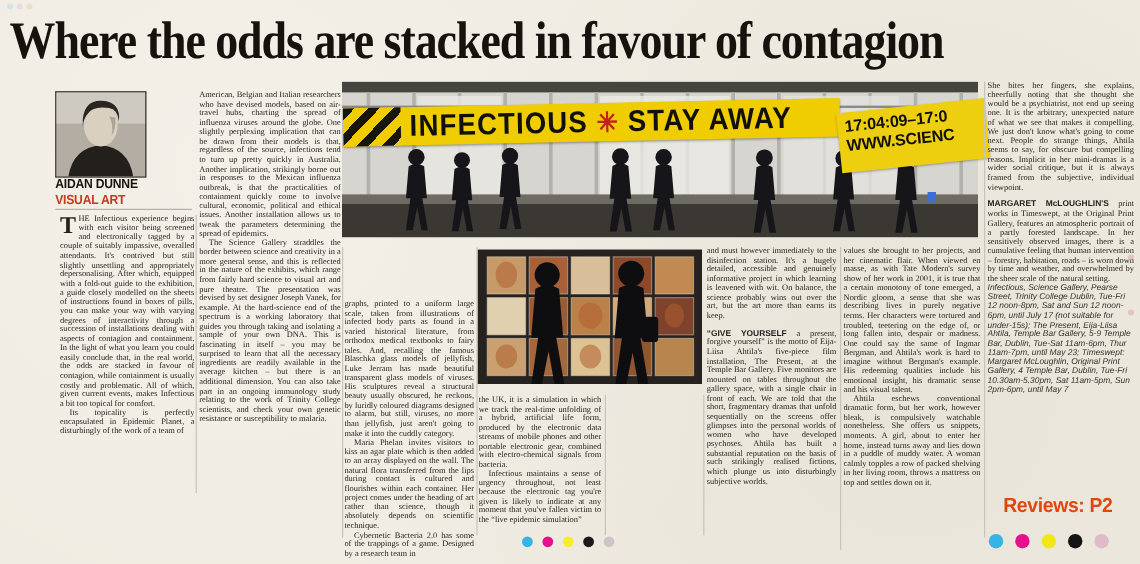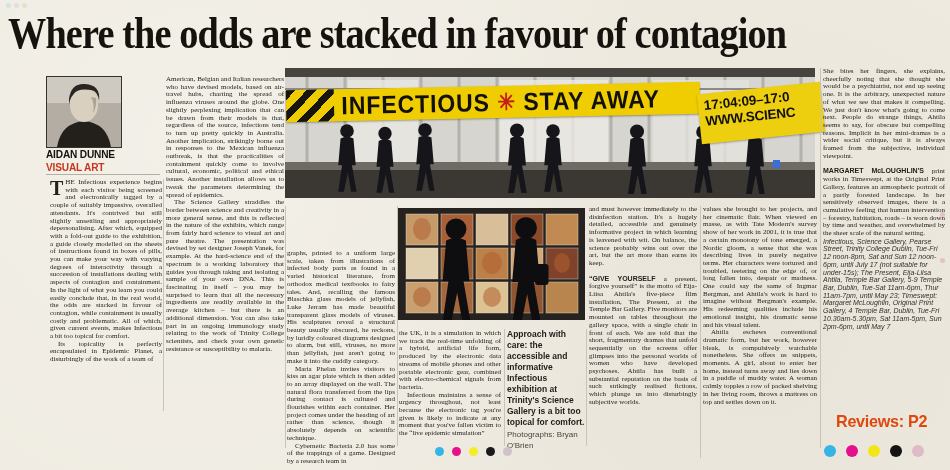--- a/index.html
+++ b/index.html
@@ -214,24 +214,20 @@
     <p class="ni">graphs, printed to a uniform large scale, taken from illustrations of infected body parts as found in a varied historical literature, from orthodox medical textbooks to fairy tales. And, recalling the famous Blaschka glass models of jellyfish, Luke Jerram has made beautiful transparent glass models of viruses. His sculptures reveal a structural beauty usually obscured, he reckons, by luridly coloured diagrams designed to alarm, but still, viruses, no more than jellyfish, just aren't going to make it into the cuddly category.</p>
     <p>Maria Phelan invites visitors to kiss an agar plate which is then added to an array displayed on the wall. The natural flora transferred from the lips during contact is cultured and flourishes within each container. Her project comes under the heading of art rather than science, though it absolutely depends on scientific technique.</p>
     <p>Cybernetic Bacteria 2.0 has some of the trappings of a game. Designed by a research team in</p>
   </div>
 
   <div class="abs col" style="left:399px;top:330px;width:102px;height:118px;">
     <p class="ni">the UK, it is a simulation in which we track the real-time unfolding of a hybrid, artificial life form, produced by the electronic data streams of mobile phones and other portable electronic gear, combined with electro-chemical signals from bacteria.</p>
     <p>Infectious maintains a sense of urgency throughout, not least because the electronic tag you're given is likely to indicate at any moment that you've fallen victim to the “live epidemic simulation”</p>
   </div>
 
-  <div class="abs caption" style="left:507px;top:329px;width:78px;">
-    <p><span>Approach with care:</span><span> the accessible and informative Infectious exhibition at Trinity's Science Gallery is a bit too topical for comfort.</span></p>
-    <p class="credit">Photographs: Bryan O'Brien</p>
-  </div>
 
   <div class="abs col" style="left:589px;top:206px;width:108px;height:250px;">
     <p class="ni">and must however immediately to the disinfection station. It's a hugely detailed, accessible and genuinely informative project in which learning is leavened with wit. On balance, the science probably wins out over the art, but the art more than earns its keep.</p>
     <p class="ni gap"><span class="lead-caps">“GIVE YOURSELF</span><span> a present, forgive yourself” is the motto of Eija-Liisa Ahtila's five-piece film installation, The Present, at the Temple Bar Gallery. Five monitors are mounted on tables throughout the gallery space, with a single chair in front of each. We are told that the short, fragmentary dramas that unfold sequentially on the screens offer glimpses into the personal worlds of women who have developed psychoses. Ahtila has built a substantial reputation on the basis of such strikingly realised fictions, which plunge us into disturbingly subjective worlds.</span></p>
   </div>
 
   <div class="abs col" style="left:703px;top:206px;width:114px;height:256px;">
     <p class="ni">values she brought to her projects, and her cinematic flair. When viewed en masse, as with Tate Modern's survey show of her work in 2001, it is true that a certain monotony of tone emerged, a Nordic gloom, a sense that she was describing lives in purely negative terms. Her characters were tortured and troubled, teetering on the edge of, or long fallen into, despair or madness. One could say the same of Ingmar Bergman, and Ahtila's work is hard to imagine without Bergman's example. His redeeming qualities include his emotional insight, his dramatic sense and his visual talent.</p>
     <p>Ahtila eschews conventional dramatic form, but her work, however bleak, is compulsively watchable nonetheless. She offers us snippets, moments. A girl, about to enter her home, instead turns away and lies down in a puddle of muddy water. A woman calmly topples a row of packed shelving in her living room, throws a mattress on top and settles down on it.</p>
   </div>

